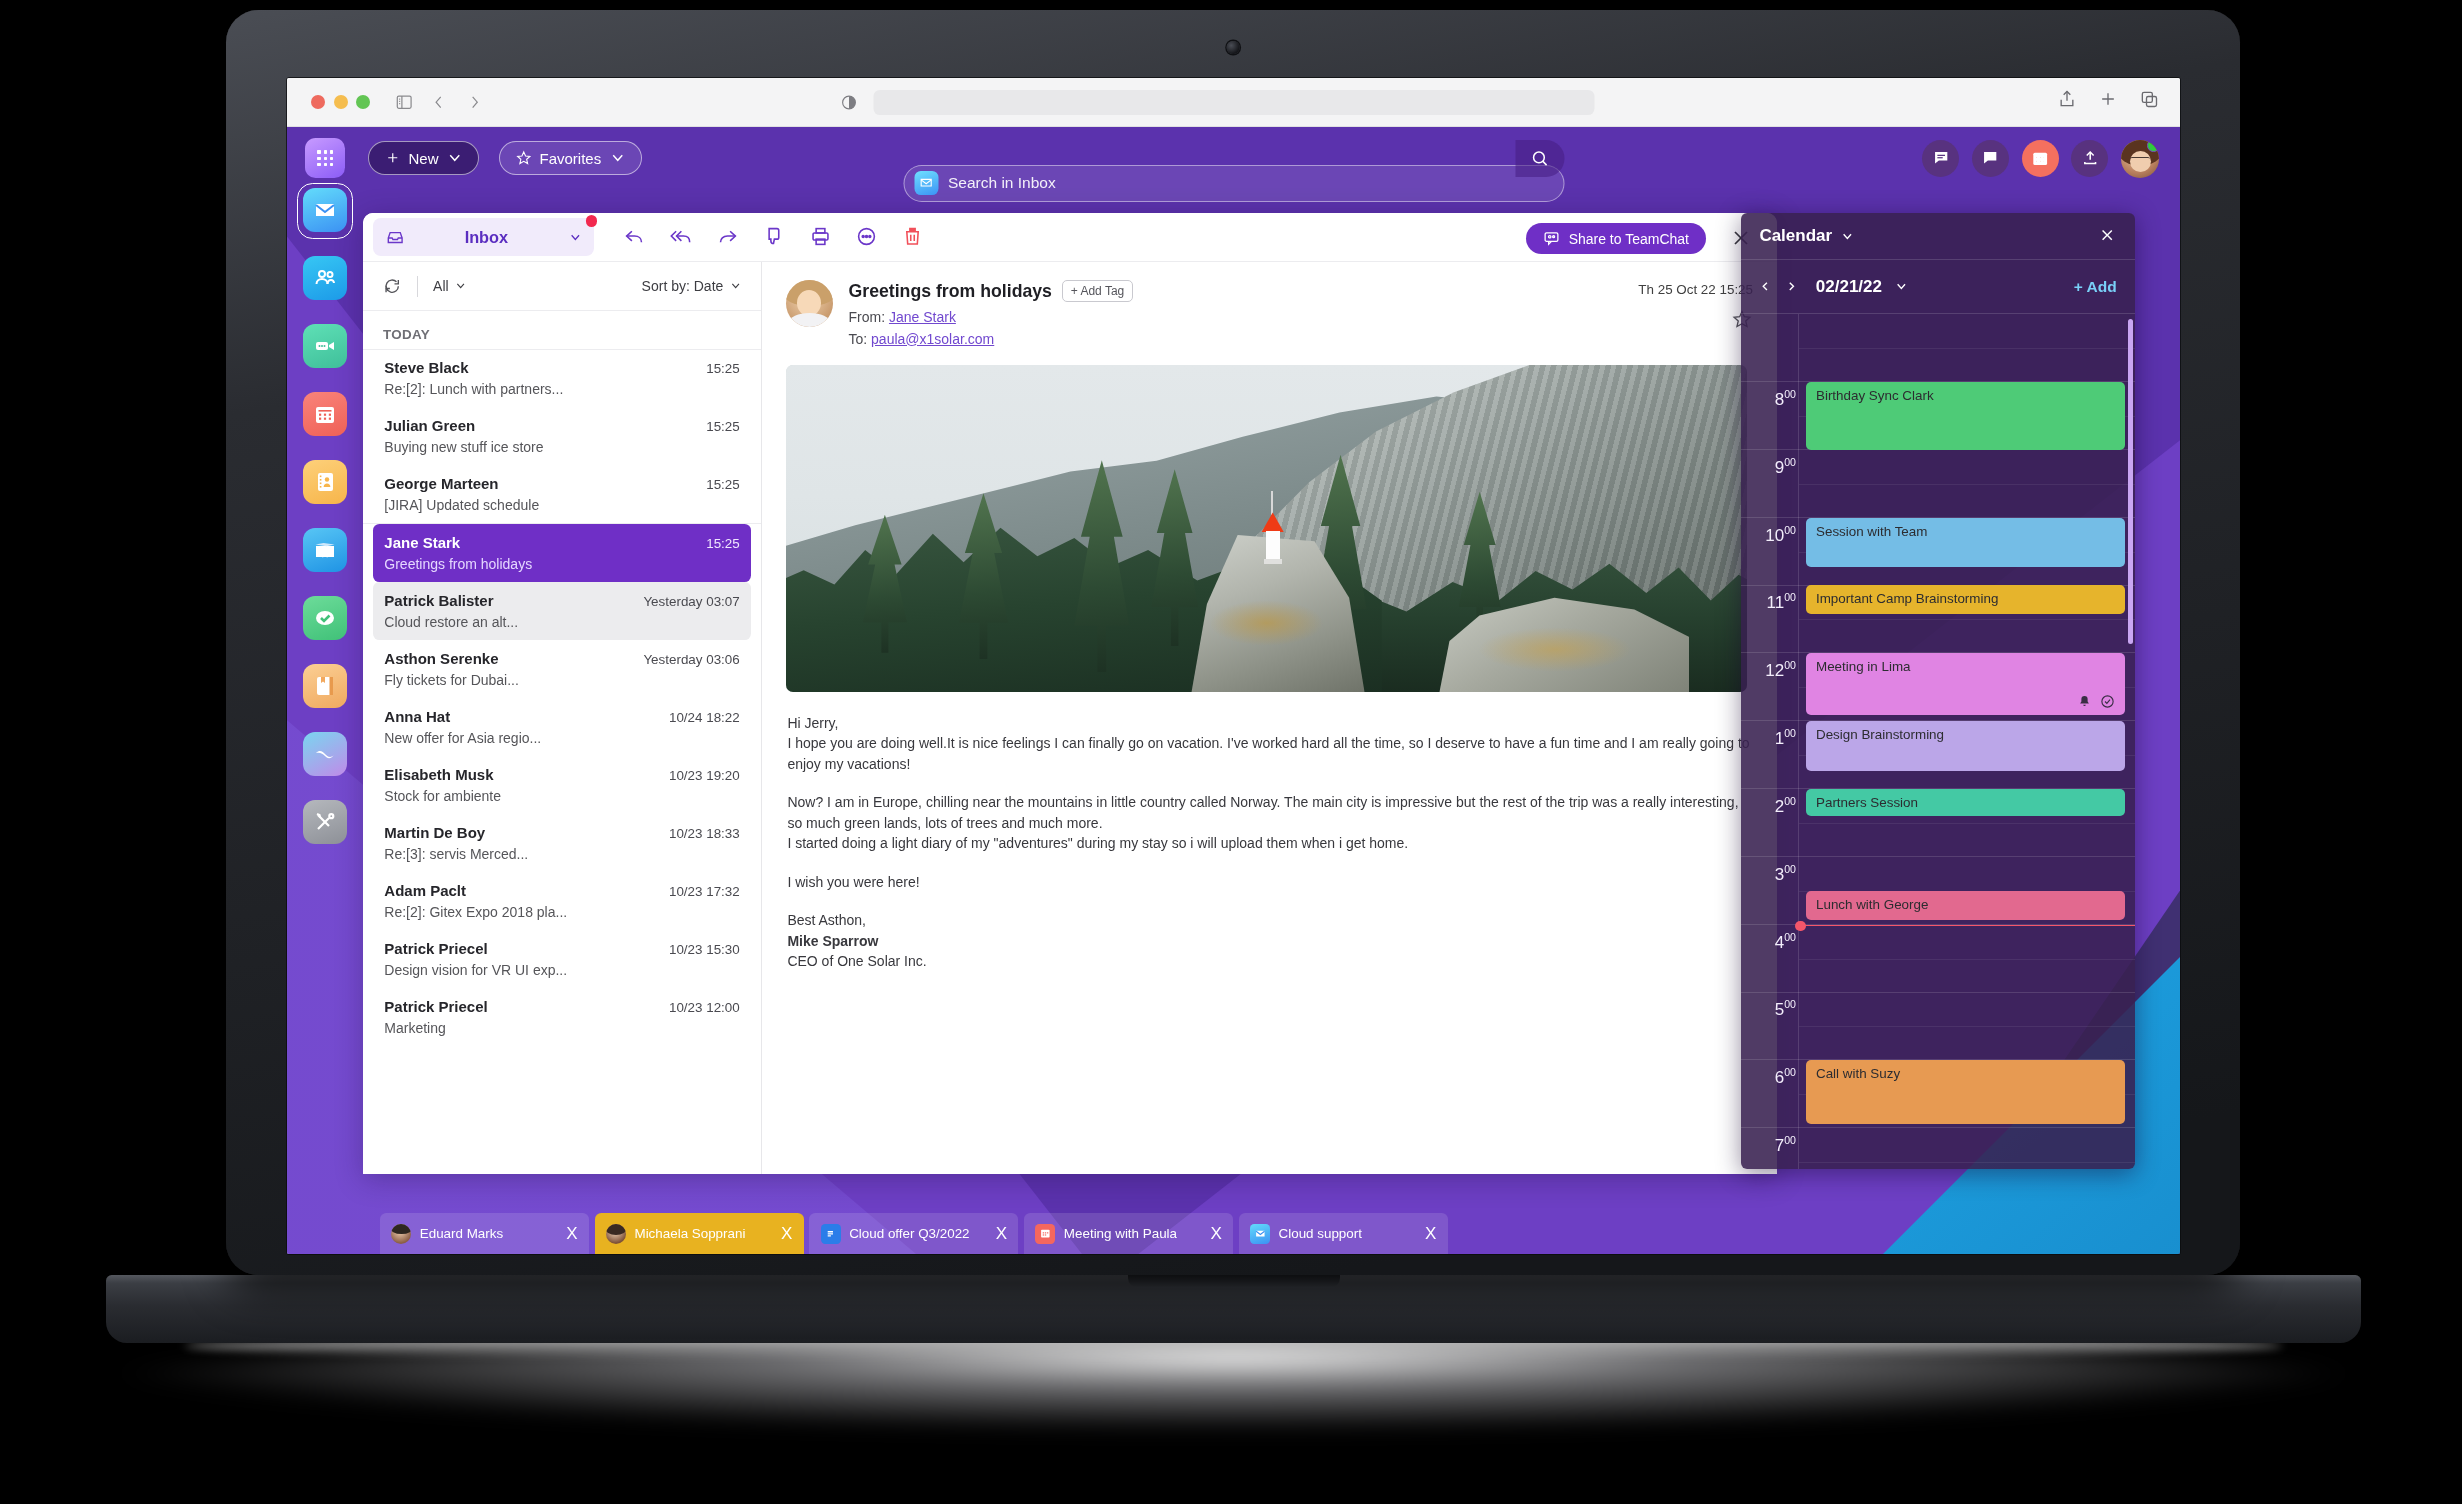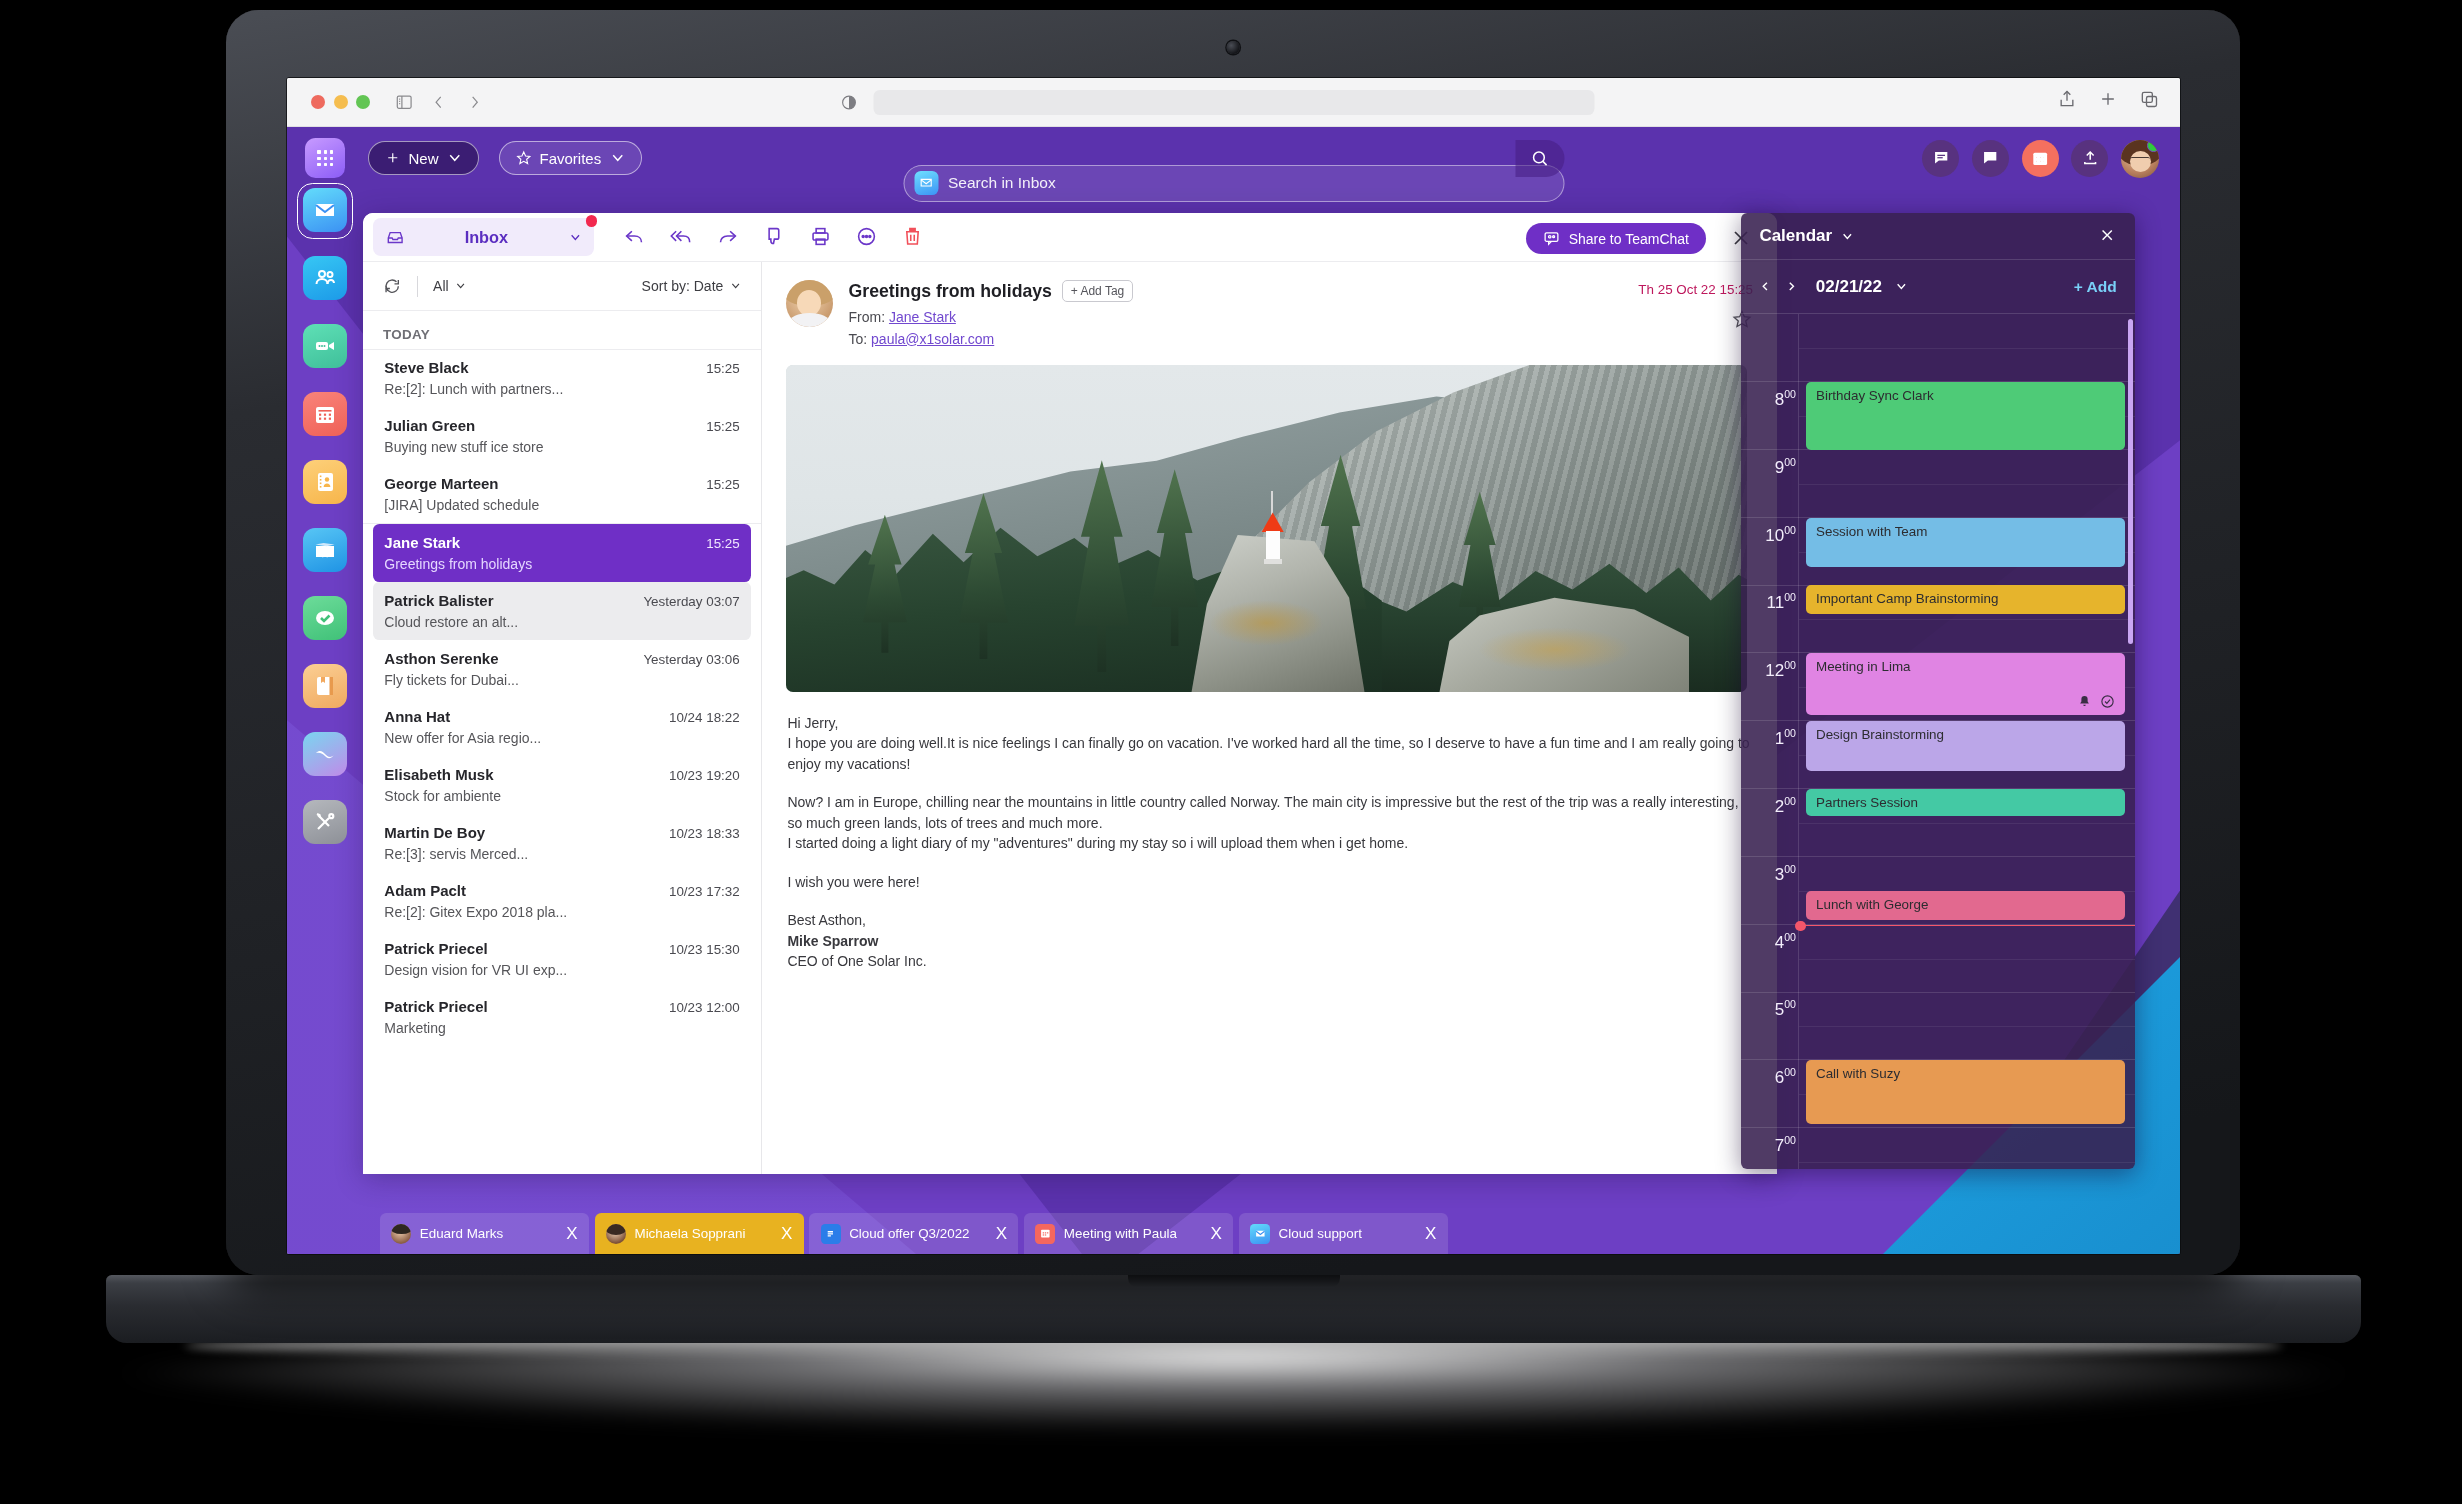--- a/index.html
+++ b/index.html
@@ -281,21 +281,21 @@
   .subj-row { display:flex; align-items:center; gap:10px; }
   .subj { font-size:17.7px; font-weight:bold; color:#1f1f24; }
   .addtag {
     border:1.1px solid #c9c9cf; border-radius:5px; padding:2.8px 7.8px;
     font-size:12px; color:#55555b;
   }
   .from-row { margin-top:7px; font-size:14px; color:#4a4a50; }
   .from-row a { color:#7148cf; }
   .to-row { margin-top:5.7px; font-size:14px; color:#4a4a50; }
   .to-row a { color:#7148cf; }
-  .read-date { position:absolute; right:24px; top:20px; font-size:13.4px; color:#be185d; }
+  .read-date { position:absolute; right:24px; top:20px; font-size:13.4px; color:#404040; }
   .star { position:absolute; right:25.4px; top:47px; }
   .star svg{width:20px;height:20px;color:#55555b;}
 
   
   .photo {
     margin:2.8px 24px 0; width:961px; height:327px; border-radius:7px; overflow:hidden;
     position:relative; background:#cfd8da;
   }
   .sky { position:absolute; inset:0; background: linear-gradient(180deg,#e3e8ea 0%, #dfe5e7 40%, #d5dddf 100%); }
   .mtn-far {

